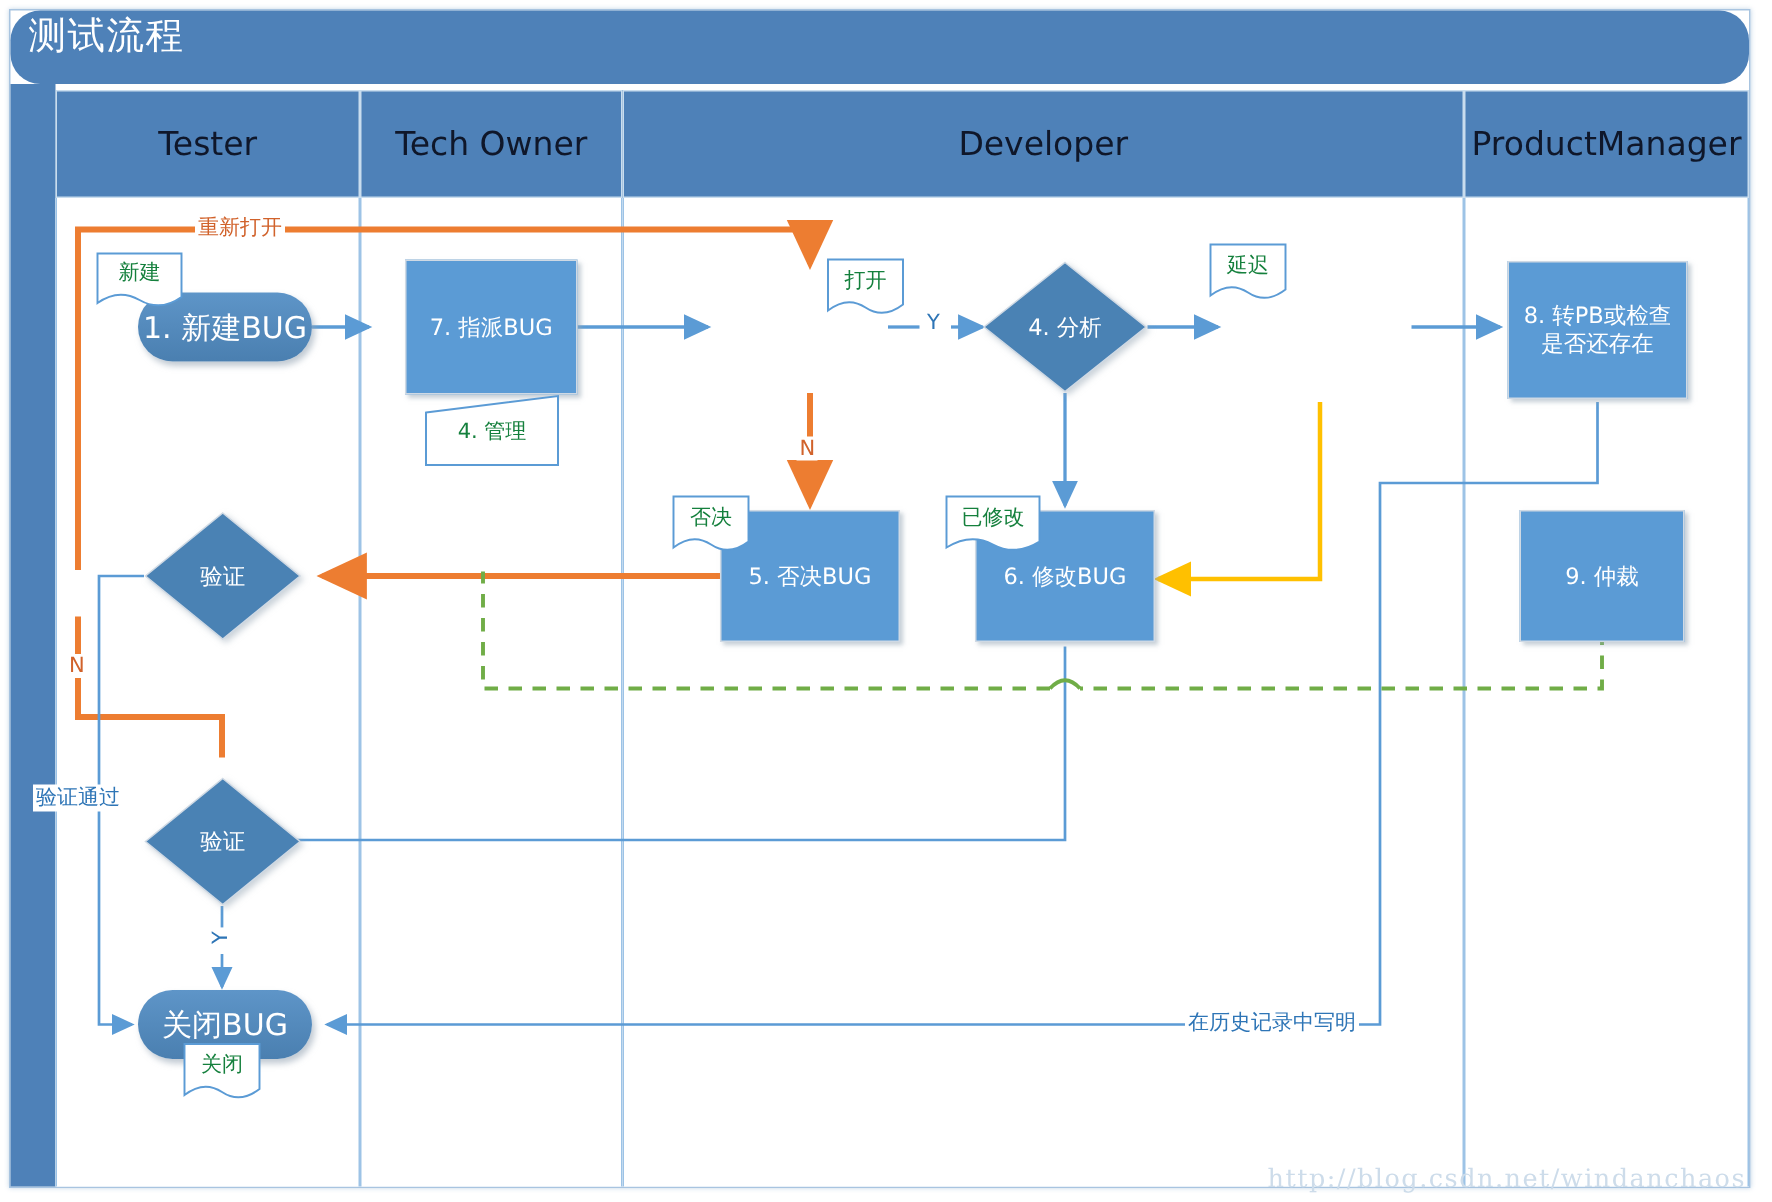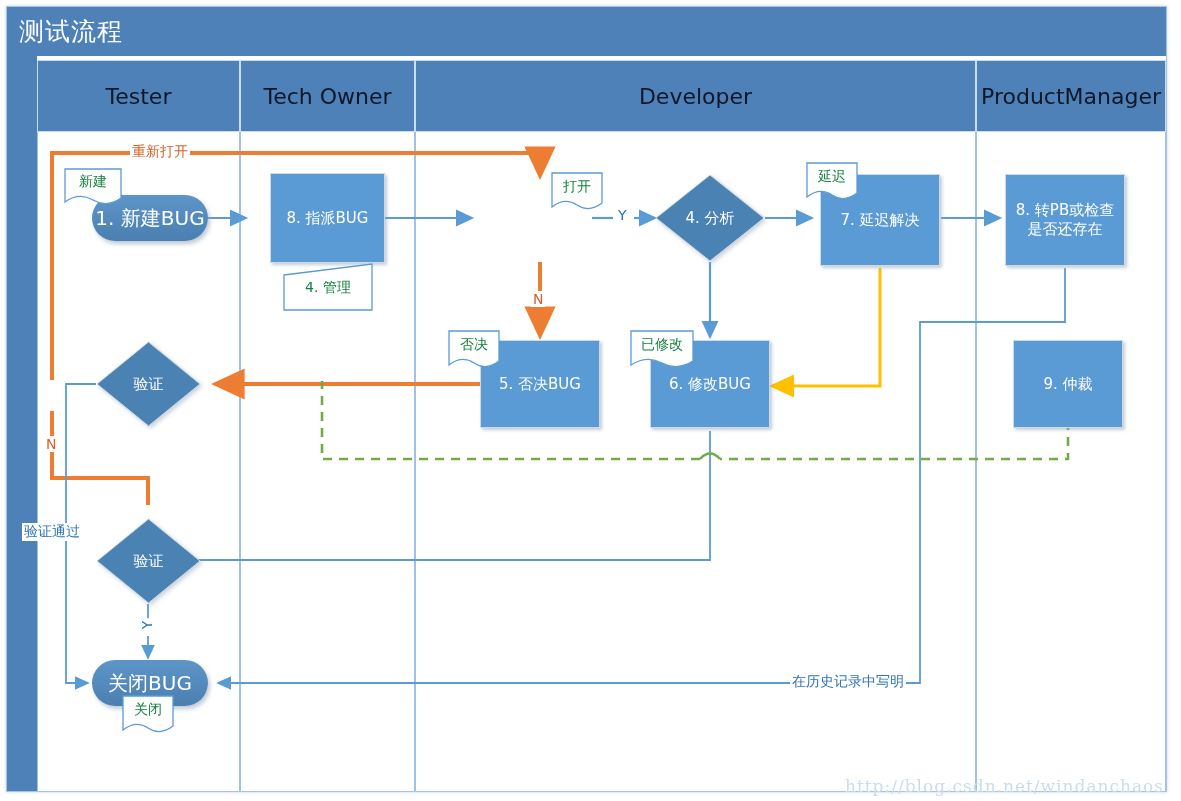--- a/index.html
+++ b/index.html
@@ -5,22 +5,22 @@
 <style>
   html,body{margin:0;padding:0;background:#ffffff;}
   body{font-family:"DejaVu Sans","Liberation Sans",sans-serif;}
   #stage{position:relative;width:1181px;height:801px;overflow:hidden;background:#fff;}
 
   
   .frame{position:absolute;left:6px;top:6px;width:1161px;height:786px;
          border:1px solid #a8c4e0;box-sizing:border-box;background:#fff;
          box-shadow:0 0 3px rgba(120,160,200,.45);}
   .title-bar{position:absolute;left:7px;top:7px;width:1159px;height:49px;
-             background:#4E81B8;color:#fff;display:flex;align-items:center;
-             box-sizing:border-box;padding-left:12px;}
+             background:#4E81B8;color:#fff;display:flex;
+             box-sizing:border-box;padding-left:12px;border-radius:20px;}
   .title-bar span{font-size:25px;letter-spacing:1px;}
 
   .leftstrip{position:absolute;left:7px;top:56px;width:30px;height:735px;background:#4E81B8;}
 
   .lane-head{position:absolute;top:60px;height:72px;background:#4E81B8;color:#0f172a;
              display:flex;align-items:center;justify-content:center;
              border:1px solid #c9ddee;box-sizing:border-box;font-size:22px;}
   .lane-body{position:absolute;top:132px;height:659px;background:#fff;
              border-left:1px solid #9dc3e6;border-right:1px solid #9dc3e6;box-sizing:border-box;}
 
@@ -130,21 +130,21 @@
   </svg>
 
   <div class="node pill" style="left:92px;top:195px;width:116px;height:46px;">1. 新建BUG</div>
   <div class="note" style="left:64px;top:168px;width:58px;height:40px;">
     <svg width="58" height="40" viewBox="0 0 58 40">
       <path d="M1,1 H57 V30 q-14,10 -28,2 q-14,-8 -28,2 z" fill="#fff" stroke="#5B9BD5" stroke-width="1.3"></path>
     </svg>
     <div class="note-lbl" style="top:5px;">新建</div>
   </div>
 
-  <div class="node rect" style="left:270px;top:173px;width:115px;height:90px;">8. 指派BUG</div>
+  <div class="node rect" style="left:270px;top:173px;width:115px;height:90px;">7. 指派BUG</div>
   <div class="note" style="left:283px;top:263px;width:90px;height:48px;z-index:9;">
     <svg width="90" height="48" viewBox="0 0 90 48">
       <path d="M1,12 L89,1 V47 H1 z" fill="#fff" stroke="#5B9BD5" stroke-width="1.3"></path>
     </svg>
     <div class="note-lbl" style="top:16px;">4. 管理</div>
   </div>
 
   <div class="note" style="left:551px;top:172px;width:52px;height:42px;">
     <svg width="52" height="42" viewBox="0 0 52 42">
       <path d="M1,1 H51 V31 q-13,10 -25,2 q-12,-8 -25,2 z" fill="#fff" stroke="#5B9BD5" stroke-width="1.3"></path>
@@ -168,21 +168,20 @@
   </div>
 
   <div class="node rect" style="left:650px;top:340px;width:120px;height:88px;">6. 修改BUG</div>
   <div class="note" style="left:630px;top:330px;width:64px;height:42px;">
     <svg width="64" height="42" viewBox="0 0 64 42">
       <path d="M1,1 H63 V31 q-16,10 -31,2 q-15,-8 -31,2 z" fill="#fff" stroke="#5B9BD5" stroke-width="1.3"></path>
     </svg>
     <div class="note-lbl" style="top:6px;">已修改</div>
   </div>
 
-  <div class="node rect" style="left:820px;top:174px;width:120px;height:92px;">7. 延迟解决</div>
   <div class="note" style="left:806px;top:162px;width:52px;height:42px;">
     <svg width="52" height="42" viewBox="0 0 52 42">
       <path d="M1,1 H51 V31 q-13,10 -25,2 q-12,-8 -25,2 z" fill="#fff" stroke="#5B9BD5" stroke-width="1.3"></path>
     </svg>
     <div class="note-lbl" style="top:6px;">延迟</div>
   </div>
 
   <div class="node rect" style="left:1005px;top:174px;width:120px;height:92px;padding:0 6px;">8. 转PB或检查是否还存在</div>
 
   <div class="node rect" style="left:1013px;top:340px;width:110px;height:88px;">9. 仲裁</div>

